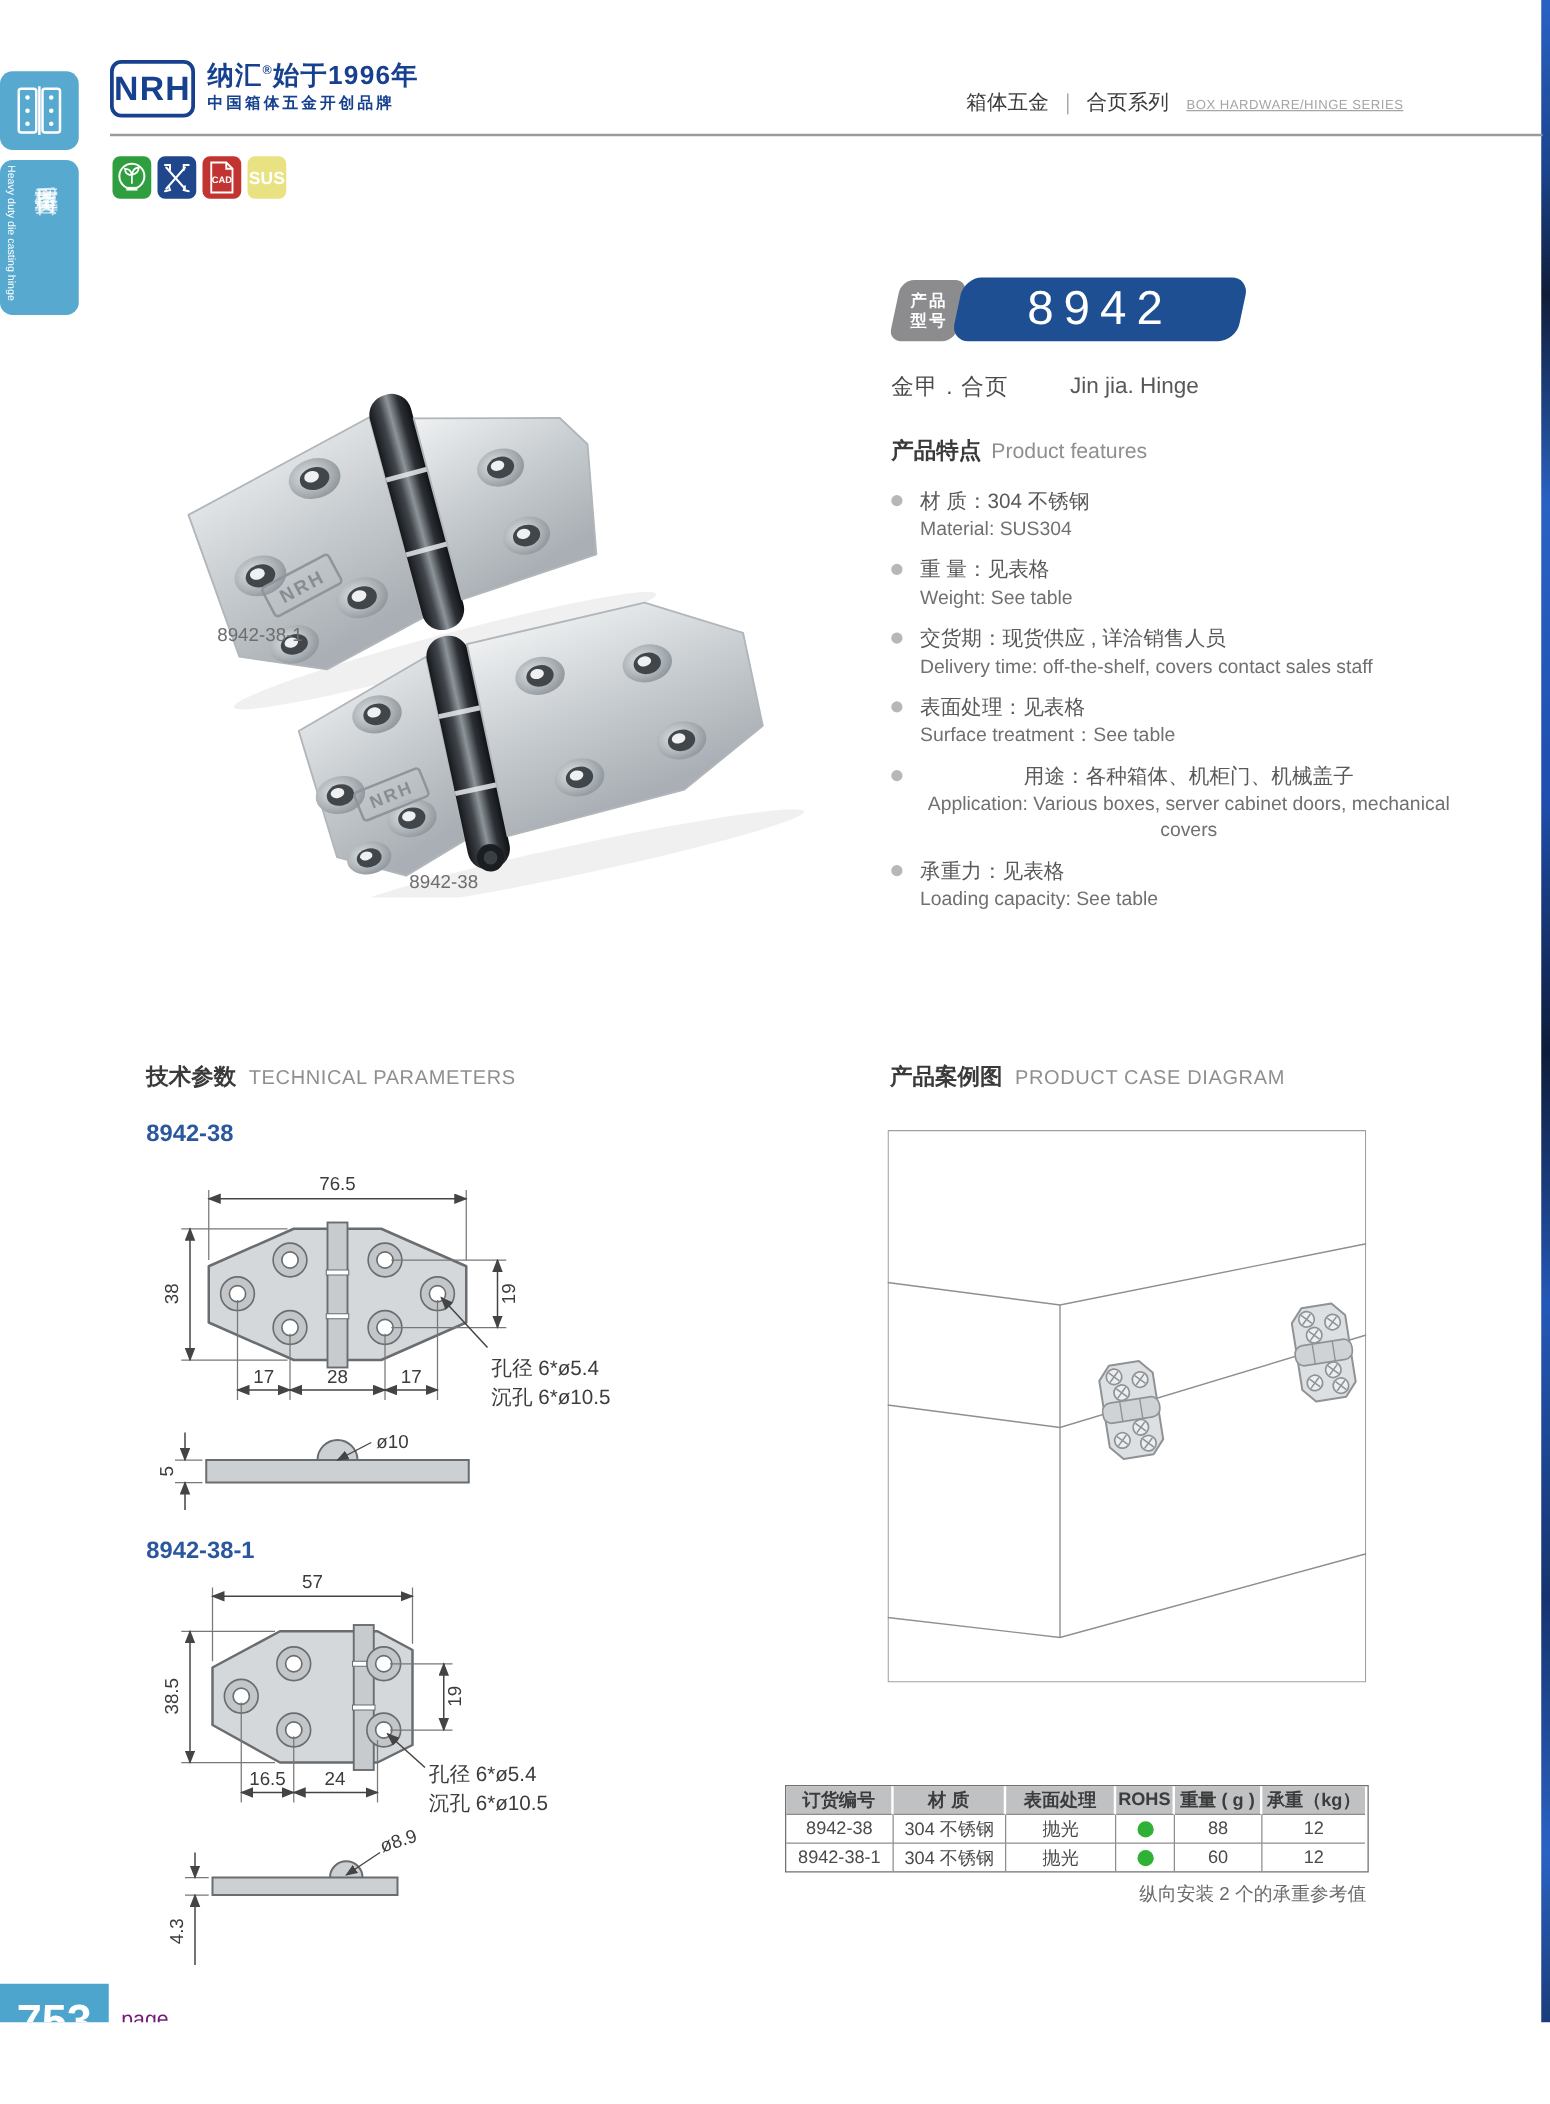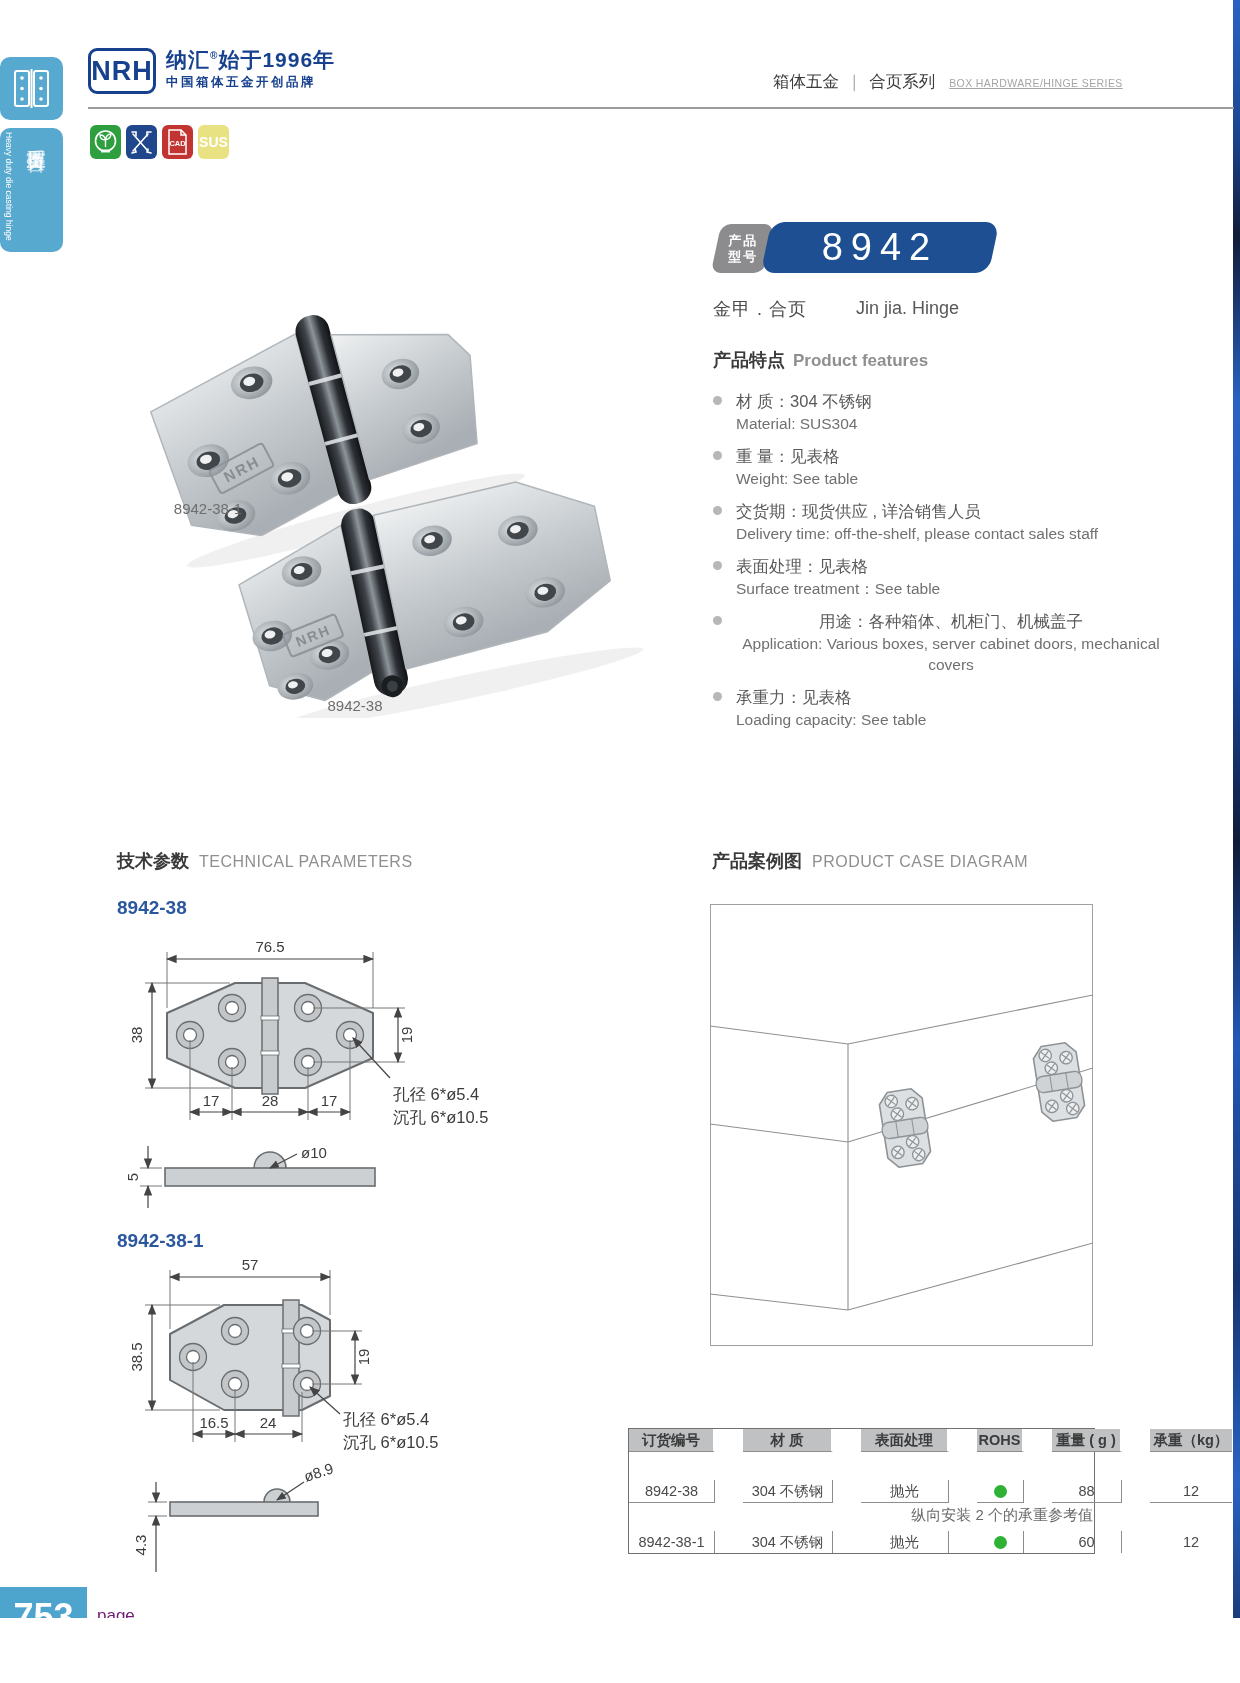--- a/index.html
+++ b/index.html
@@ -43,21 +43,21 @@
   #badge-gray{left:716px;top:224px;width:53px;height:49px;background:#8c8c8e;border-radius:10px;transform:skewX(-12deg);}
   #badge-gray .inner{transform:skewX(12deg);color:#fff;font-size:13px;font-weight:bold;text-align:center;line-height:16px;padding-top:9px;letter-spacing:2px;}
   #badge-blue{left:766px;top:222px;width:228px;height:51px;background:#1d4f92;border-radius:14px;transform:skewX(-12deg);}
   #badge-blue .inner{transform:skewX(12deg);color:#fff;font-size:38px;text-align:center;line-height:51px;letter-spacing:8px;}
   #prod-name-cn{left:713px;top:297px;font-size:18px;color:#4a4a4a;letter-spacing:1px;}
   #prod-name-en{left:856px;top:298px;font-size:18px;color:#585858;}
 
   
   #features{left:713px;top:348px;width:480px;}
   #features h3{margin:0 0 17px 0;font-size:18px;color:#3a3a3a;font-weight:bold;}
-  #features h3 .en{font-size:17px;color:#8f8f8f;font-weight:bold;margin-left:8px;}
+  #features h3 .en{font-size:17px;color:#8f8f8f;font-weight:normal;margin-left:8px;}
   .feat{position:relative;padding-left:23px;margin-bottom:10px;}
   .feat .dot{position:absolute;left:0;top:7px;width:9px;height:9px;border-radius:50%;background:#b7b7b7;}
   .feat .cn{font-size:16.5px;color:#595959;line-height:24px;}
   .feat .en{font-size:15.5px;color:#707070;line-height:21px;}
 
   
   .photo-label{font-size:15px;color:#6e6e6e;text-align:center;}
   #photo1-label{left:158px;top:500px;width:100px;}
   #photo2-label{left:310px;top:697px;width:90px;}
 
@@ -65,21 +65,21 @@
   .sec-title{font-size:18px;font-weight:bold;color:#3a3a3a;}
   .sec-title .en{font-size:16px;color:#8f8f8f;font-weight:normal;margin-left:10px;letter-spacing:0.5px;}
   #tech-title{left:117px;top:849px;}
   #case-title{left:712px;top:849px;}
   .diag-title{font-size:19px;font-weight:bold;color:#2b579e;}
   #diag1-title{left:117px;top:897px;}
   #diag2-title{left:117px;top:1230px;}
 
   
   #spec-table{left:628px;top:1428px;width:465px;border:1px solid #707070;border-collapse:collapse;
-    display:grid;grid-template-columns:86px 90px 88px 47px 70px 82px;background:#fff;gap:28px;}
+    display:grid;grid-template-columns:86px 90px 88px 47px 70px 82px;background:#fff;}
   .tcell{border-right:1px solid #8d8d8d;border-bottom:1px solid #8d8d8d;height:22px;display:flex;
     align-items:center;justify-content:center;font-size:14.5px;color:#4a4a4a;}
   .tcell.last{border-right:none;}
   .tcell.bot{border-bottom:none;}
   .th{background:#bfc1c3;color:#3c3c3c;font-weight:bold;border-right:2px solid #fff;}
   .th.last{border-right:none;}
   .rohs-dot{width:13px;height:13px;border-radius:50%;background:#2eb135;}
   #table-note{left:628px;top:1506px;width:465px;text-align:right;font-size:15px;color:#6a6a6a;}
 
   
@@ -302,21 +302,21 @@
         <div class="en">Material: SUS304</div>
       </div>
     <div class="feat">
         <span class="dot"></span>
         <div class="cn">重  量：见表格</div>
         <div class="en">Weight: See table</div>
       </div>
     <div class="feat">
         <span class="dot"></span>
         <div class="cn">交货期：现货供应 , 详洽销售人员</div>
-        <div class="en">Delivery time: off-the-shelf, please contact sales staff</div>
+        <div class="en">Delivery time: off-the-shelf, covers contact sales staff</div>
       </div>
     <div class="feat">
         <span class="dot"></span>
         <div class="cn">表面处理：见表格</div>
         <div class="en">Surface treatment：See table</div>
       </div>
     <div class="feat" style="width:430px;text-align:center;">
         <span class="dot"></span>
         <div class="cn">用途：各种箱体、机柜门、机械盖子</div>
         <div class="en">Application: Various boxes, server cabinet doors, mechanical covers</div>

